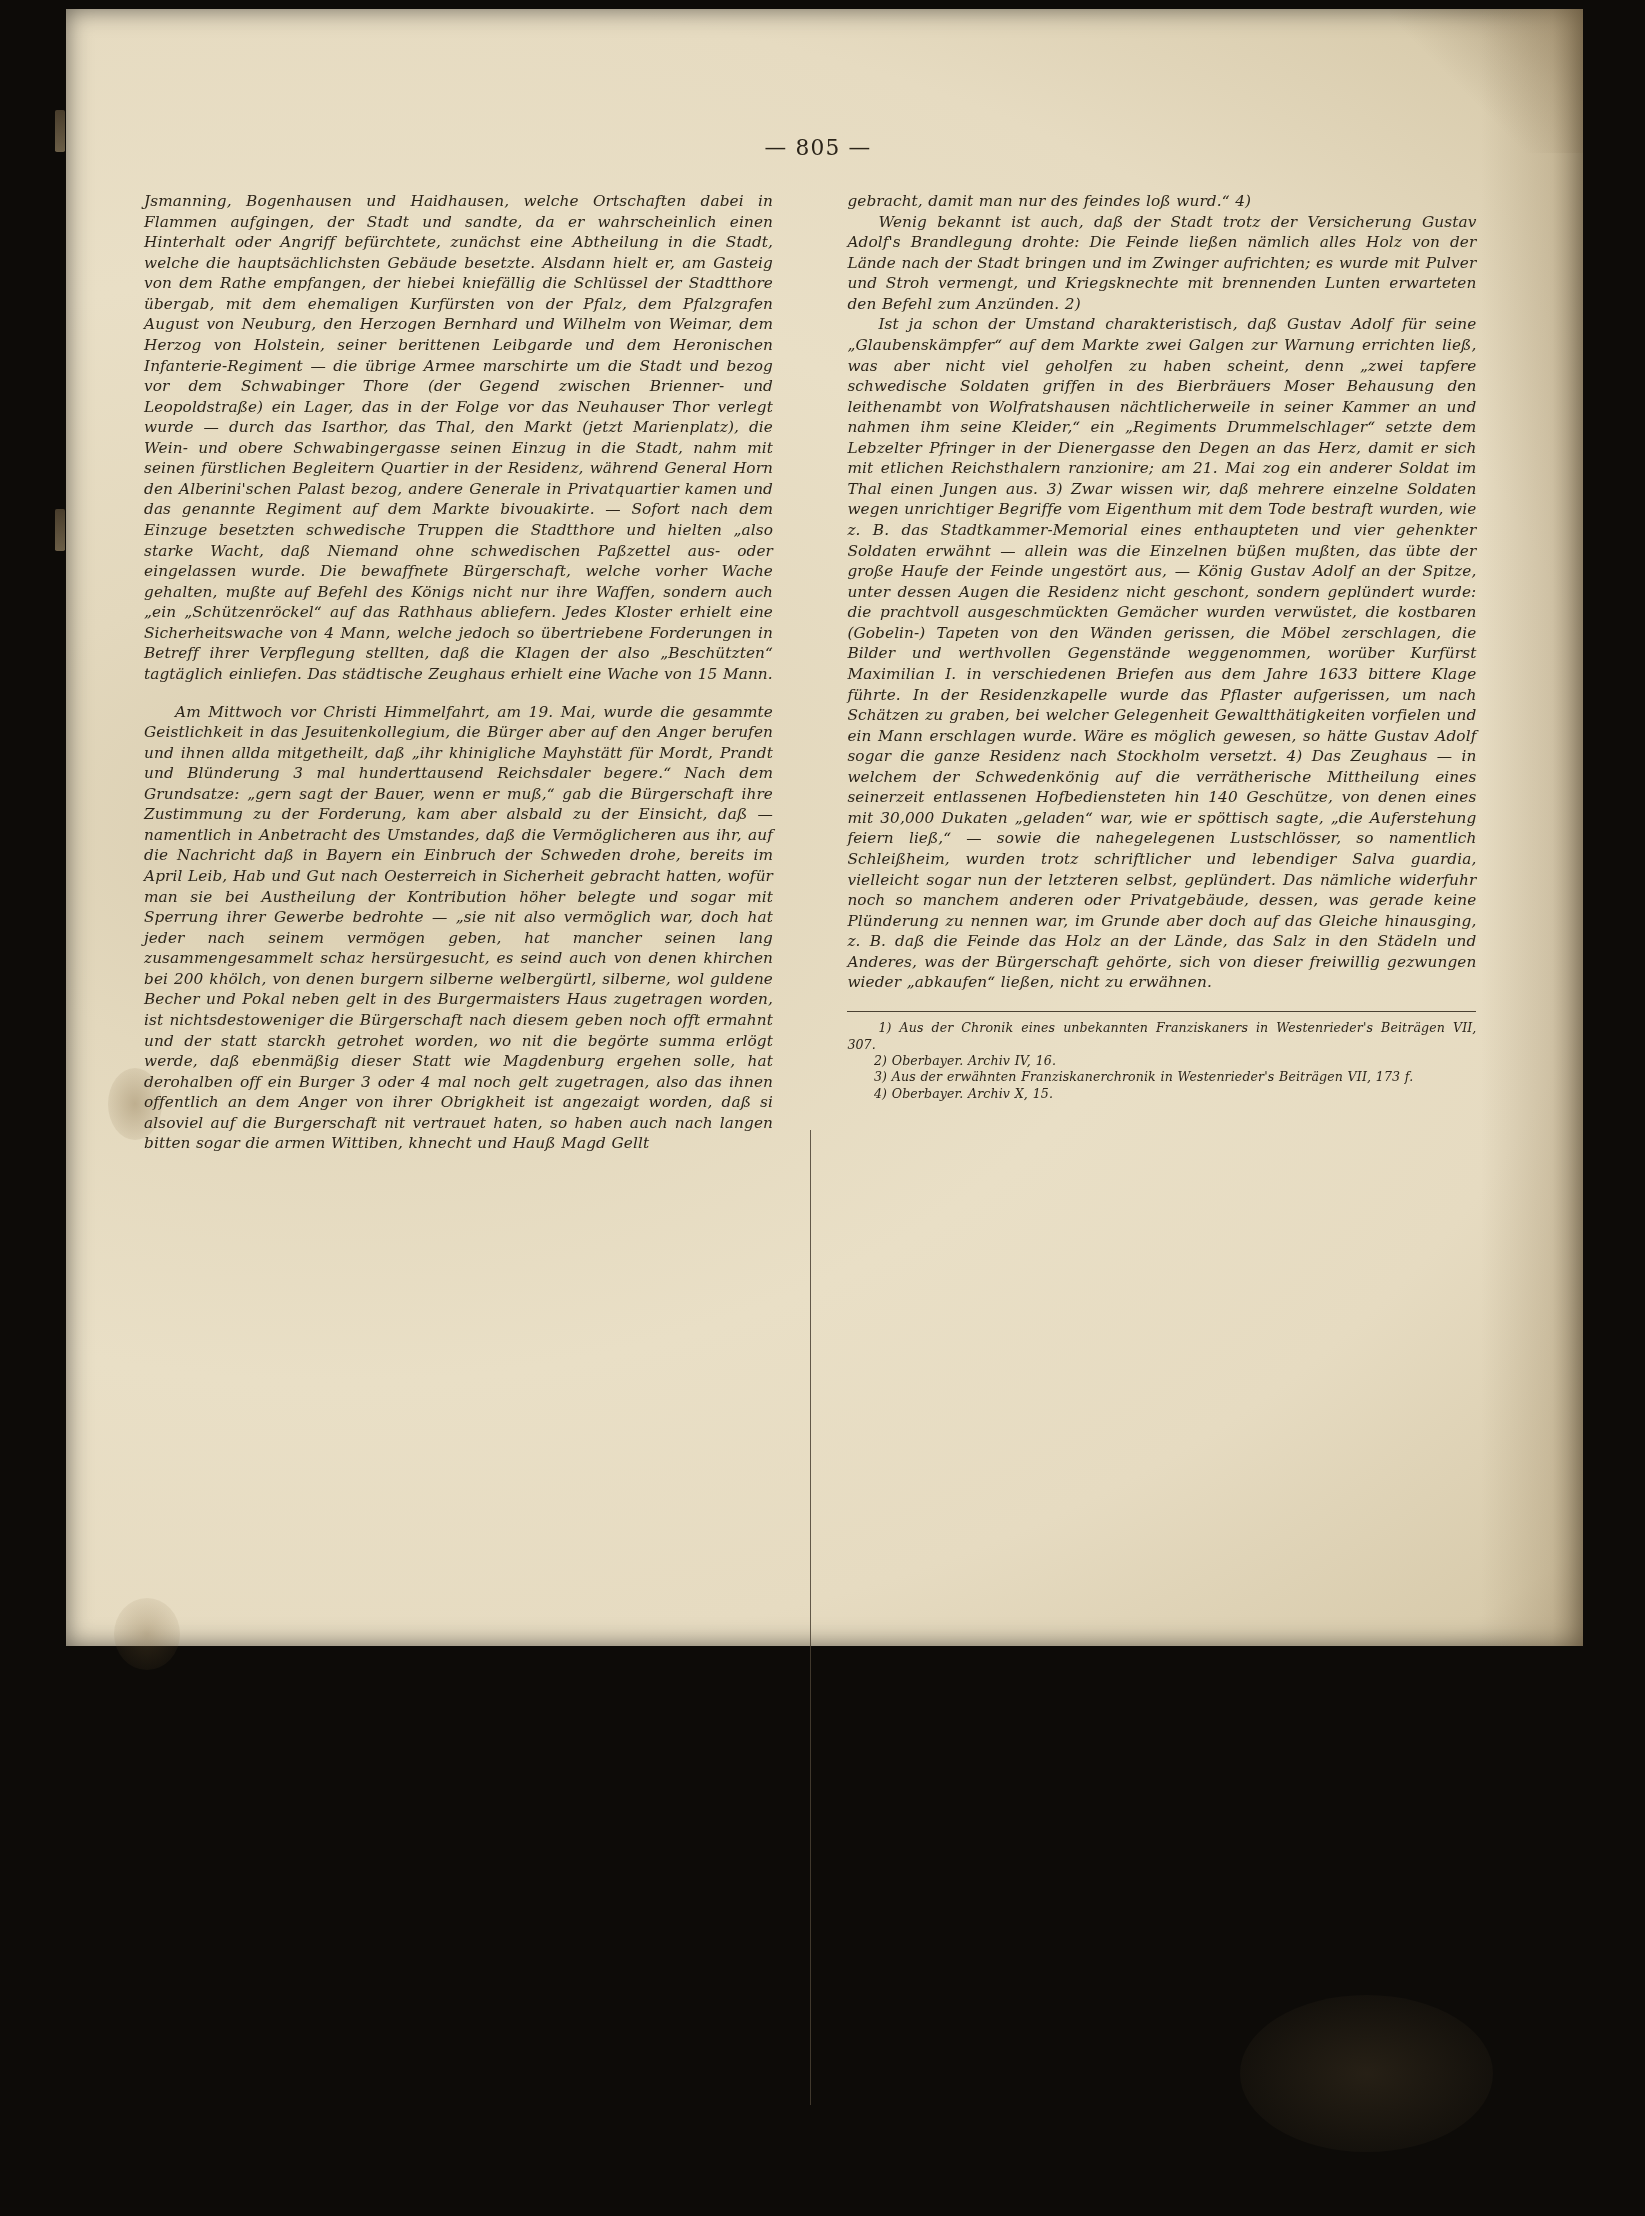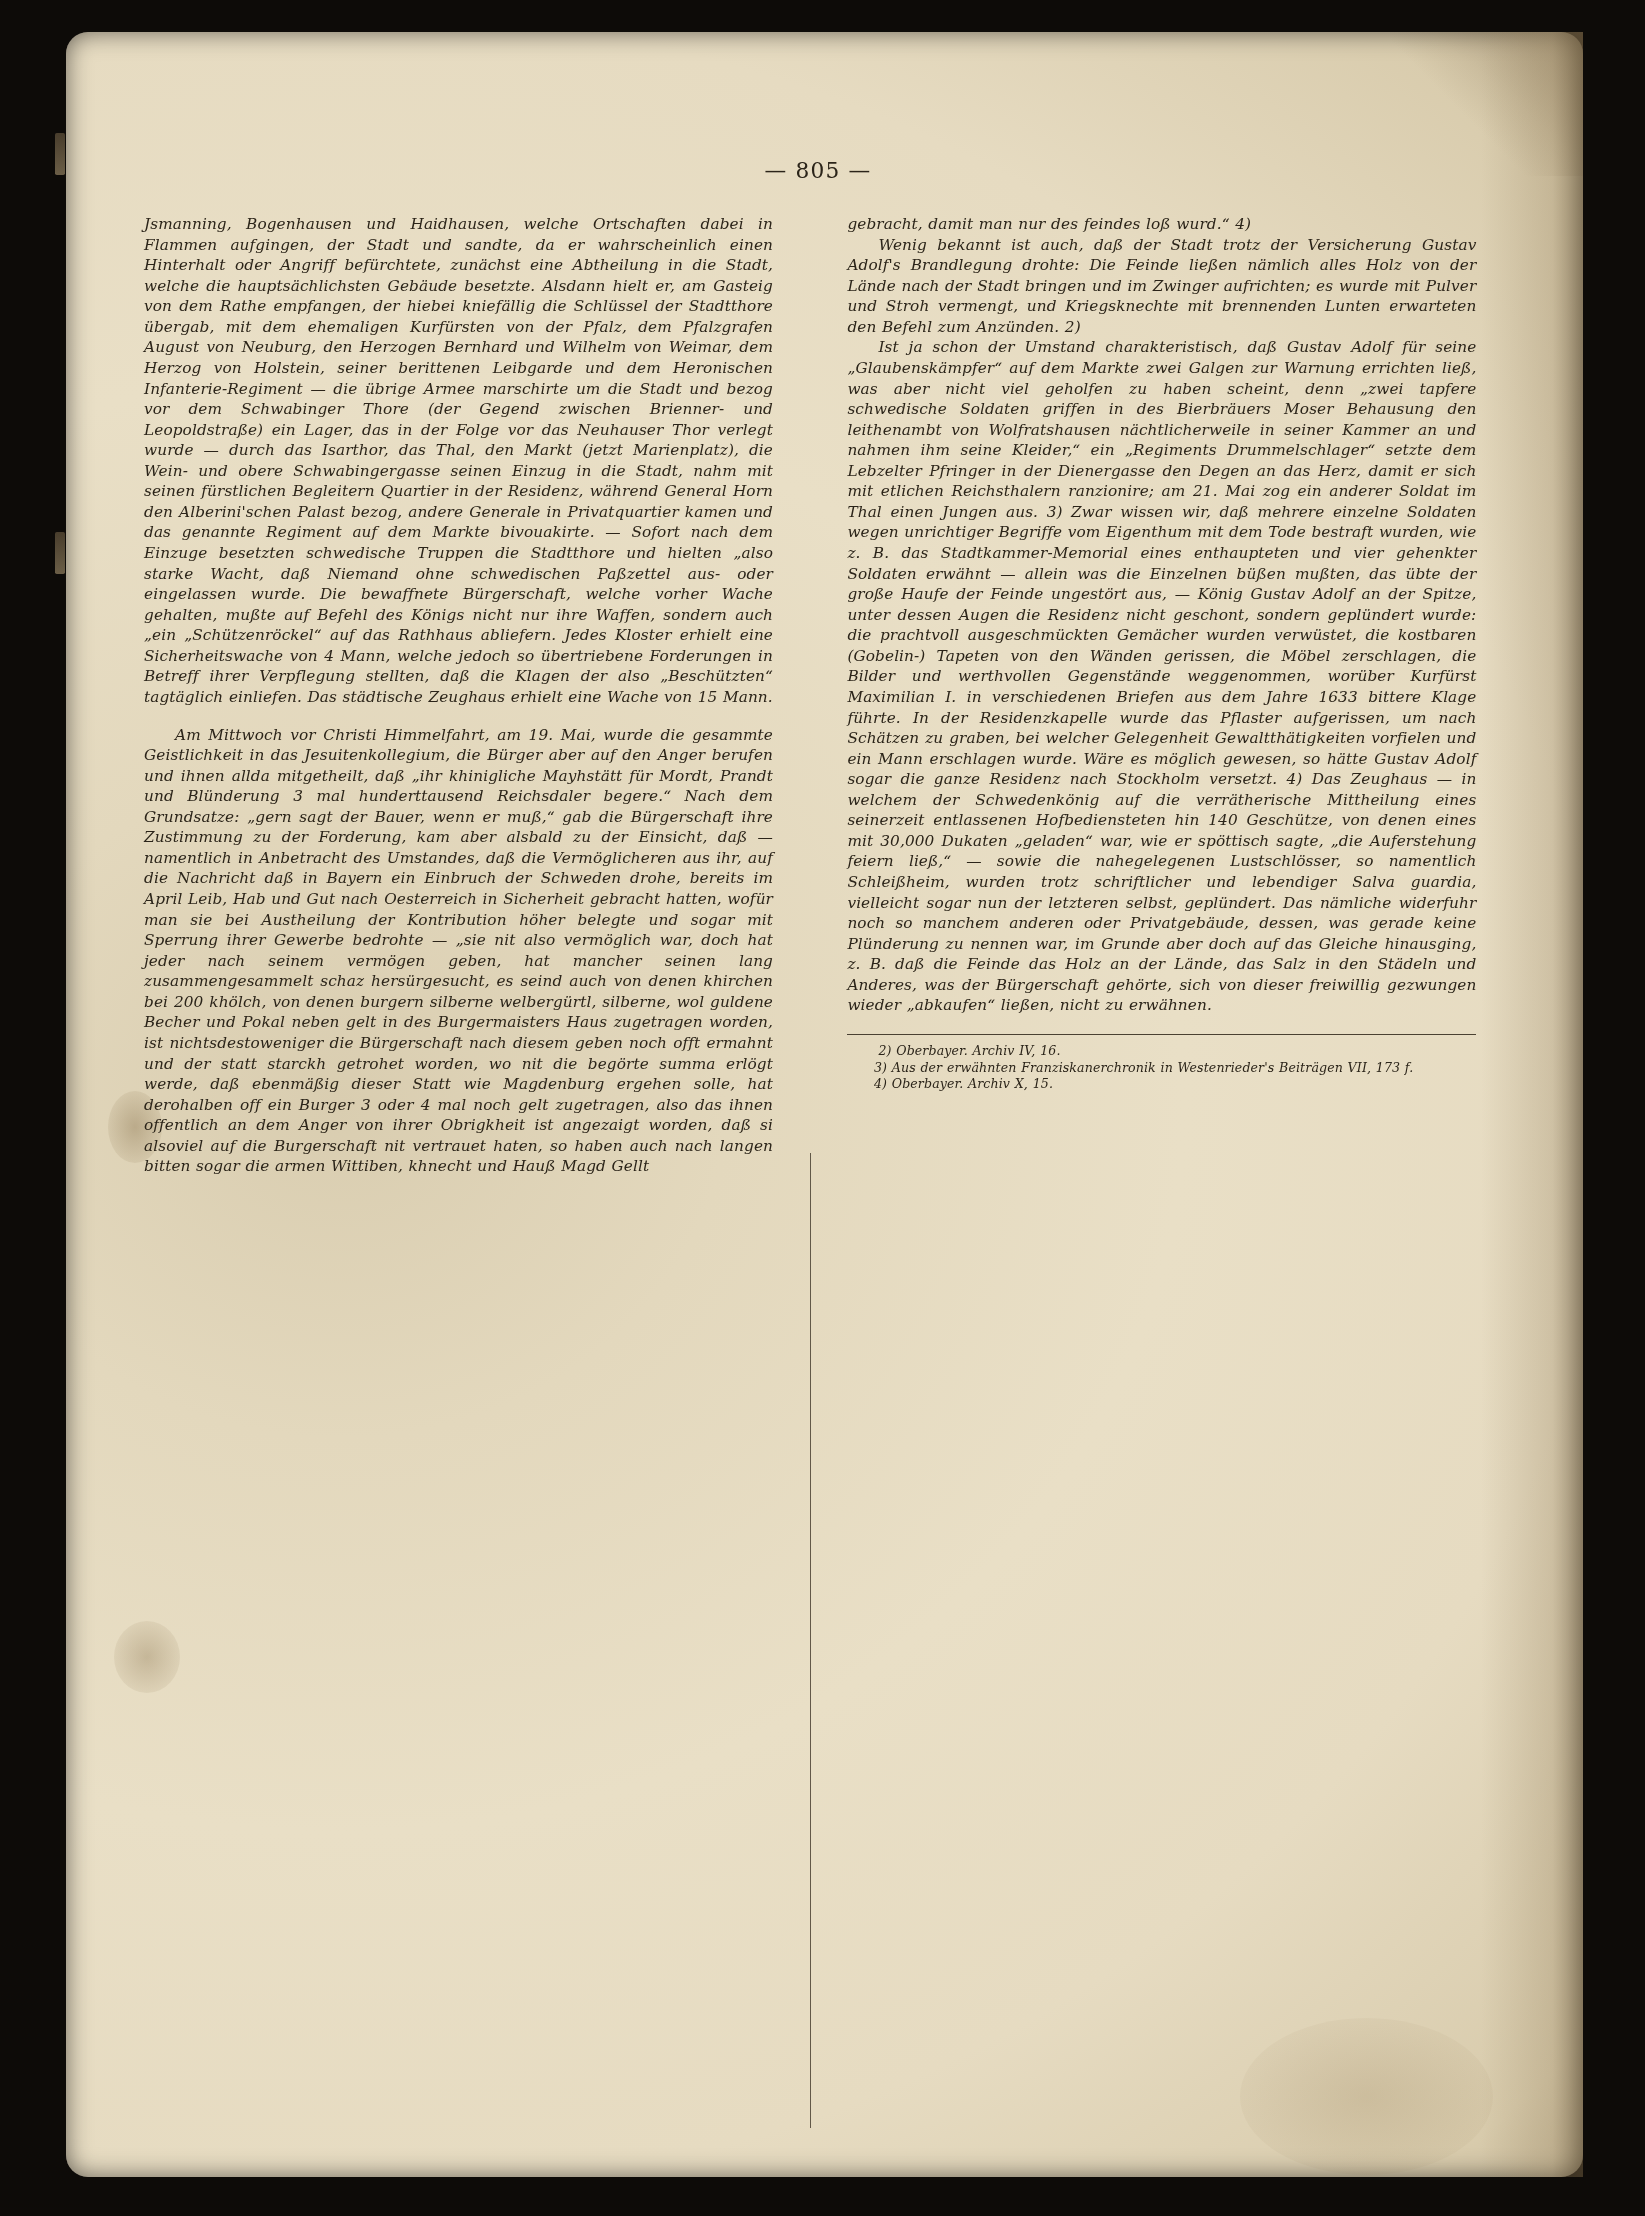--- a/index.html
+++ b/index.html
@@ -35,27 +35,26 @@
         #3c2f22 36px,
         #6a5а42 60px,
         #8e7c5f 84px,
         #b5a480 105px);
   }
 
   
   #paper {
     position: absolute;
     left: 66px;
-    top: 32px;
+    top: 9px;
     width: 1517px;
-    height: 2145px;
+    height: 1637px;
     background:
       radial-gradient(ellipse at 18% 50%, #d9cdb0 0%, #e3d8bd 22%, #e9dfc6 48%, #e6dbc1 72%, #d8cbac 94%, #c9bb9c 100%);
     box-shadow: 0 0 24px rgba(0,0,0,0.55) inset;
-    border-radius: 22px;
   }
 
   
   #paper:after {
     content: "";
     position: absolute;
     right: 0; top: 0;
     width: 102px; height: 100%;
     background: linear-gradient(to right, rgba(150,130,95,0) 0%, rgba(150,130,95,0.30) 70%, rgba(110,92,62,0.55) 100%);
     pointer-events: none;
@@ -186,20 +185,21 @@
         </div>
 
         <div id="rule"></div>
 
         <div class="col right">
           <p class="noindent">gebracht, damit man nur des feindes loß wurd.“ 4)</p>
           <p>Wenig bekannt ist auch, daß der Stadt trotz der Versicherung Gustav Adolf's Brandlegung drohte: Die Feinde ließen nämlich alles Holz von der Lände nach der Stadt bringen und im Zwinger aufrichten; es wurde mit Pulver und Stroh vermengt, und Kriegsknechte mit brennenden Lunten erwarteten den Befehl zum Anzünden. 2)</p>
           <p>Ist ja schon der Umstand charakteristisch, daß Gustav Adolf für seine „Glaubenskämpfer“ auf dem Markte zwei Galgen zur Warnung errichten ließ, was aber nicht viel geholfen zu haben scheint, denn „zwei tapfere schwedische Soldaten griffen in des Bierbräuers Moser Behausung den leithenambt von Wolfratshausen nächtlicherweile in seiner Kammer an und nahmen ihm seine Kleider,“ ein „Regiments Drummelschlager“ setzte dem Lebzelter Pfringer in der Dienergasse den Degen an das Herz, damit er sich mit etlichen Reichsthalern ranzionire; am 21. Mai zog ein anderer Soldat im Thal einen Jungen aus. 3) Zwar wissen wir, daß mehrere einzelne Soldaten wegen unrichtiger Begriffe vom Eigenthum mit dem Tode bestraft wurden, wie z. B. das Stadtkammer-Memorial eines enthaupteten und vier gehenkter Soldaten erwähnt — allein was die Einzelnen büßen mußten, das übte der große Haufe der Feinde ungestört aus, — König Gustav Adolf an der Spitze, unter dessen Augen die Residenz nicht geschont, sondern geplündert wurde: die prachtvoll ausgeschmückten Gemächer wurden verwüstet, die kostbaren (Gobelin-) Tapeten von den Wänden gerissen, die Möbel zerschlagen, die Bilder und werthvollen Gegenstände weggenommen, worüber Kurfürst Maximilian I. in verschiedenen Briefen aus dem Jahre 1633 bittere Klage führte. In der Residenzkapelle wurde das Pflaster aufgerissen, um nach Schätzen zu graben, bei welcher Gelegenheit Gewaltthätigkeiten vorfielen und ein Mann erschlagen wurde. Wäre es möglich gewesen, so hätte Gustav Adolf sogar die ganze Residenz nach Stockholm versetzt. 4) Das Zeughaus — in welchem der Schwedenkönig auf die verrätherische Mittheilung eines seinerzeit entlassenen Hofbediensteten hin 140 Geschütze, von denen eines mit 30,000 Dukaten „geladen“ war, wie er spöttisch sagte, „die Auferstehung feiern ließ,“ — sowie die nahegelegenen Lustschlösser, so namentlich Schleißheim, wurden trotz schriftlicher und lebendiger Salva guardia, vielleicht sogar nun der letzteren selbst, geplündert. Das nämliche widerfuhr noch so manchem anderen oder Privatgebäude, dessen, was gerade keine Plünderung zu nennen war, im Grunde aber doch auf das Gleiche hinausging, z. B. daß die Feinde das Holz an der Lände, das Salz in den Städeln und Anderes, was der Bürgerschaft gehörte, sich von dieser freiwillig gezwungen wieder „abkaufen“ ließen, nicht zu erwähnen.</p>
 
           <div id="footnotes">
+            <div class="fn">1) Aus der Chronik eines unbekannten Franziskaners in Westenrieder's Beiträgen VII, 307.</div>
             <div class="fn">2) Oberbayer. Archiv IV, 16.</div>
             <div class="fn">3) Aus der erwähnten Franziskanerchronik in Westenrieder's Beiträgen VII, 173 f.</div>
             <div class="fn">4) Oberbayer. Archiv X, 15.</div>
           </div>
         </div>
 
       </div>
     </div>
   </div>
 </div>

